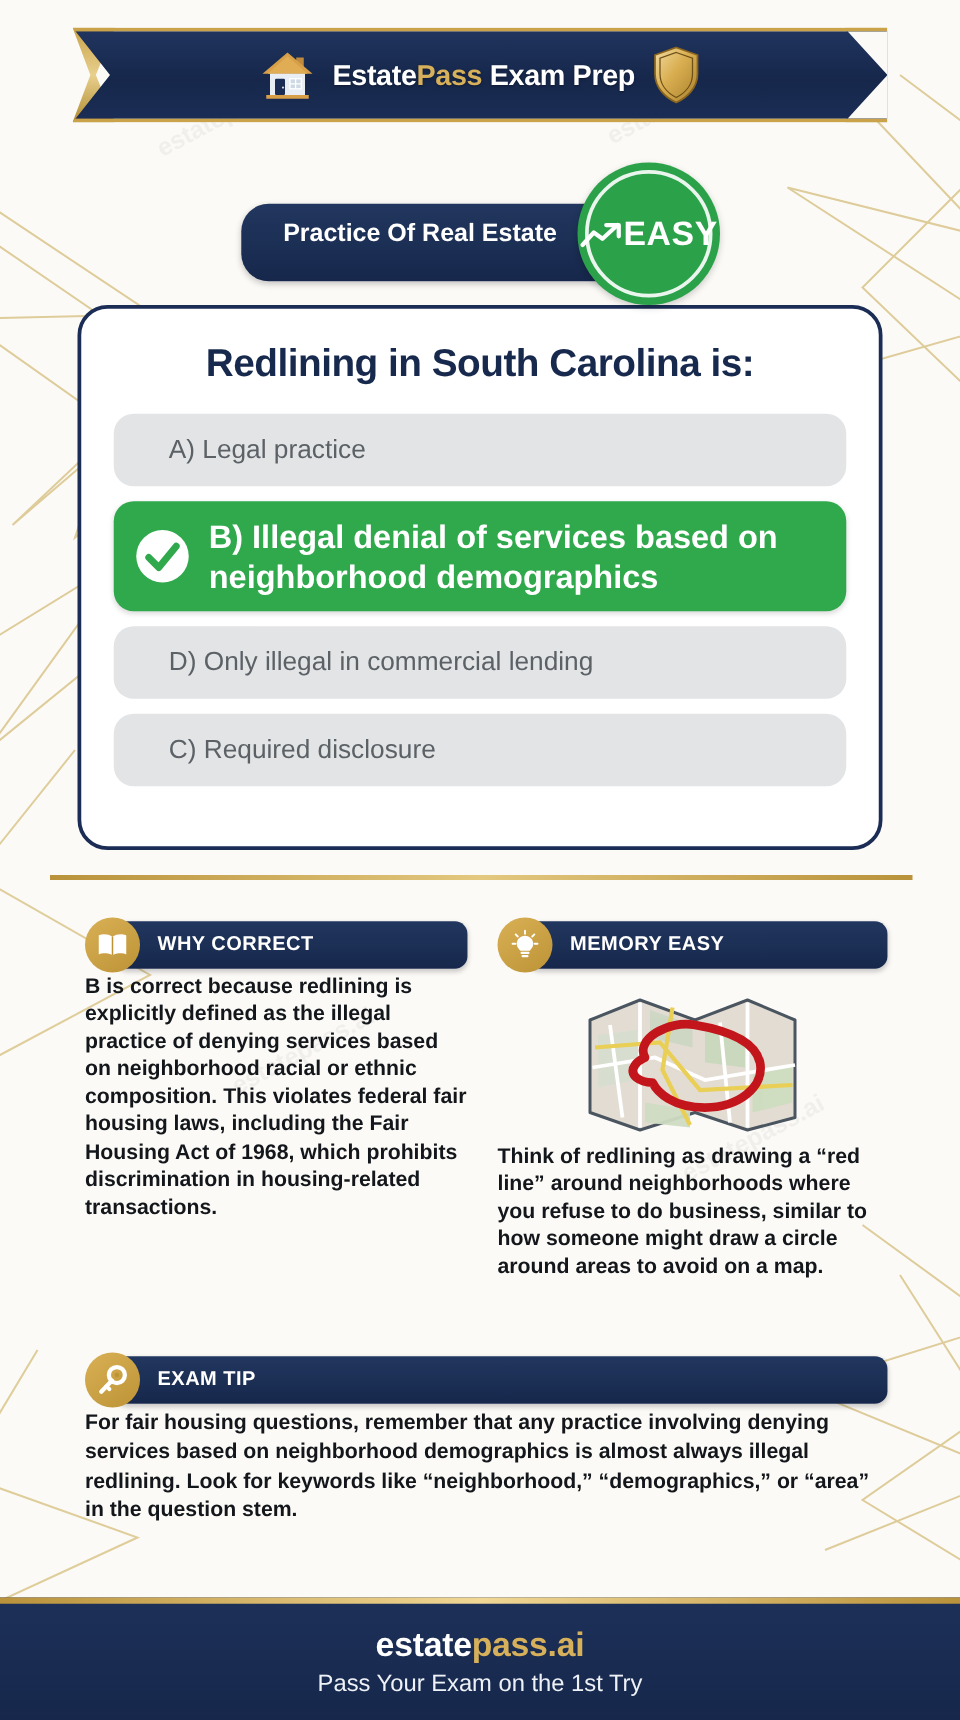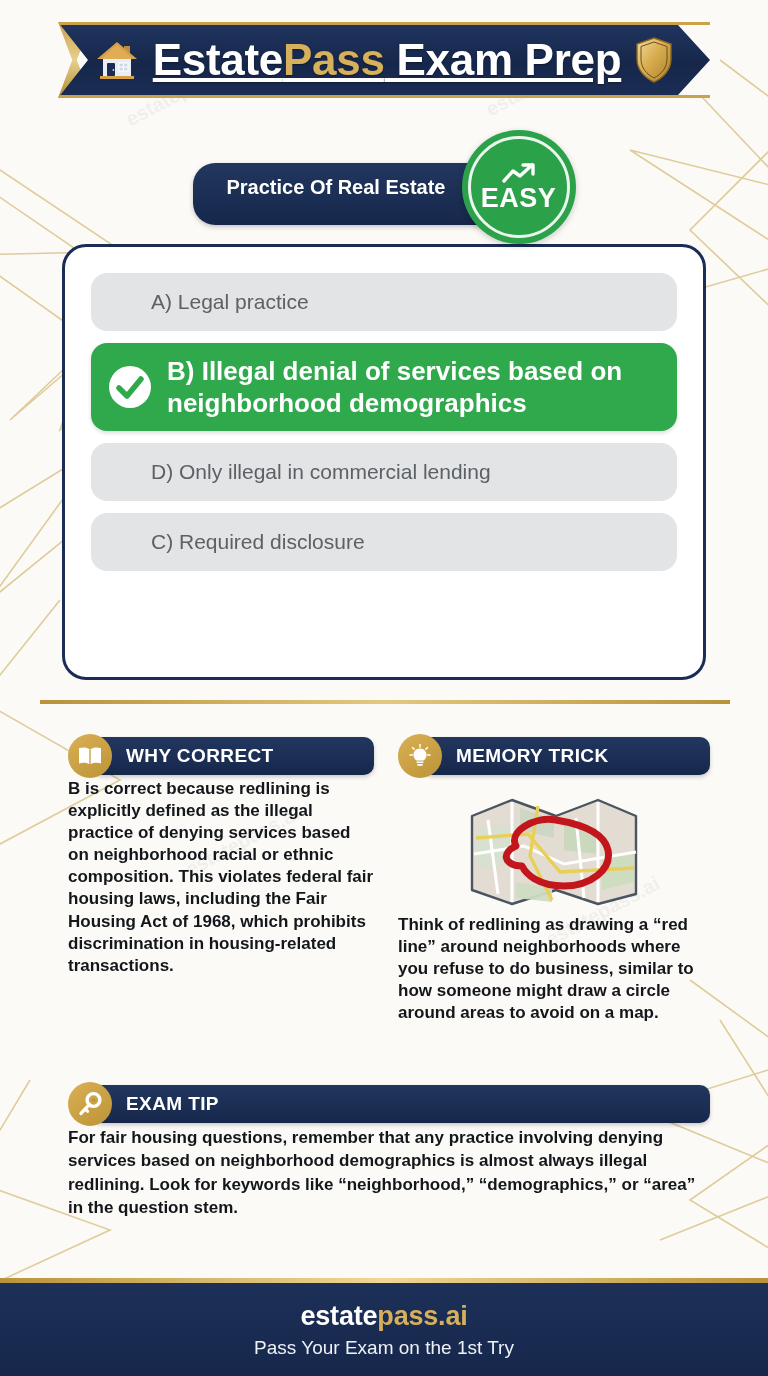--- a/index.html
+++ b/index.html
@@ -62,24 +62,23 @@
   }
   .ribbon-tail-l, .ribbon-tail-r {
     position: absolute; top: 22px;
     width: 34px; height: 76px;
     background: linear-gradient(180deg,#c9a24a,#e8cf8c,#b08c33);
   }
   .ribbon-tail-l { left: 58px; clip-path: polygon(0 0, 100% 0, 55% 50%, 100% 100%, 0 100%, 42% 50%); }
   .ribbon-tail-r { left: 676px; clip-path: polygon(0 0, 100% 0, 58% 50%, 100% 100%, 0 100%, 45% 50%); }
 
   .header-title {
-    font-size: 44px; font-weight: 700; color: #ffffff;
+    font-size: 23px; font-weight: 700; color: #ffffff;
     letter-spacing: -0.3px; white-space: nowrap;
     text-shadow: 0 1px 2px rgba(0,0,0,.4);
-    text-decoration: underline;
   }
   .header-title .gold { color: #d6b05a; }
 
   .house-icon { width: 44px; height: 40px; position: relative; flex: 0 0 auto; }
   .shield-icon { width: 38px; height: 46px; flex: 0 0 auto; }
 
   
   #category-row {
     position: absolute; top: 144px; left: 0; width: 768px;
     display: flex; align-items: center; justify-content: center;
@@ -90,21 +89,21 @@
     padding: 13px 60px 26px 34px;
     border-radius: 22px;
     margin-right: -44px;
     box-shadow: 0 2px 5px rgba(0,0,0,.22);
     white-space: nowrap;
   }
   #difficulty-badge {
     width: 114px; height: 114px; border-radius: 50%;
     background: #2ba24a;
     position: relative; z-index: 2;
-    display: flex; flex-direction: column;
+    display: flex; 
     align-items: center; justify-content: center;
     margin-top: -14px;
     box-shadow: 0 2px 6px rgba(0,0,0,.2);
   }
   #difficulty-badge::before {
     content: ""; position: absolute; inset: 6px;
     border: 3px solid rgba(255,255,255,.9); border-radius: 50%;
   }
   .trend-icon { width: 36px; height: 24px; margin-bottom: -2px; }
   .difficulty-label {
@@ -124,21 +123,21 @@
     text-align: center; color: #18294e;
     font-size: 31px; font-weight: 700; letter-spacing: -.4px;
     margin-bottom: 22px;
   }
   .option {
     display: flex; align-items: center;
     border-radius: 16px;
     margin-bottom: 12px;
     background: #e2e4e6;
     min-height: 58px;
-    padding: 10px 34px;
+    padding: 10px 18px;
   }
   .option .opt-text {
     color: #5c6166; font-size: 21px; font-weight: 400;
     margin-left: 26px;
   }
   .option.correct {
     background: #2fa94c;
     min-height: 88px;
     padding: 10px 16px;
     box-shadow: 0 2px 4px rgba(0,0,0,.14);
@@ -165,21 +164,21 @@
     position: relative; z-index: 2; flex: 0 0 auto;
   }
   .sec-bar {
     flex: 1; height: 38px; margin-left: -20px;
     background: linear-gradient(180deg,#22375f,#16274b);
     border-radius: 10px;
     display: flex; align-items: center;
     padding-left: 34px;
     box-shadow: 0 2px 4px rgba(0,0,0,.2);
   }
-  .sec-title { color: #fff; font-size: 19px; font-weight: 700; letter-spacing: .4px; }
+  .sec-title { color: #fff; font-size: 16px; font-weight: 700; letter-spacing: .4px; }
   .sec-body {
     margin-top: 0; color: #13161a;
     font-size: 17px; font-weight: 700; line-height: 1.30;
   }
 
   #why-correct { position: absolute; top: 734px; left: 68px; width: 306px; }
   #memory-trick { position: absolute; top: 734px; left: 398px; width: 312px; }
   #exam-tip     { position: absolute; top: 1082px; left: 68px; width: 642px; }
   #exam-tip .sec-body { font-size: 17px; line-height: 1.38; }
 
@@ -265,20 +264,21 @@
     <div id="difficulty-badge">
       <svg class="trend-icon" viewBox="0 0 36 24">
         <polyline points="3,20 12,10 19,15 31,4" fill="none" stroke="#fff" stroke-width="3.4" stroke-linecap="round" stroke-linejoin="round"></polyline>
         <polyline points="22,4 32,4 32,13" fill="none" stroke="#fff" stroke-width="3.4" stroke-linecap="round" stroke-linejoin="round"></polyline>
       </svg>
       <div class="difficulty-label">EASY</div>
     </div>
   </div>
 
   <div id="question-card">
+    <div id="question-title">Redlining in South Carolina is:</div>
 
     <div class="option">
       <span class="opt-text">A) Legal practice</span>
     </div>
 
     <div class="option correct">
       <svg class="check-icon" viewBox="0 0 46 46">
         <circle cx="23" cy="23" r="21" fill="#ffffff"></circle>
         <polyline points="12,24 20,32 34,15" fill="none" stroke="#2fa94c" stroke-width="5.5" stroke-linecap="round" stroke-linejoin="round"></polyline>
       </svg>
@@ -322,21 +322,21 @@
             <line x1="20.5" y1="4.5" x2="18.8" y2="6.2"></line>
             <line x1="3" y1="12" x2="5.4" y2="12"></line>
             <line x1="23" y1="12" x2="20.6" y2="12"></line>
           </g>
           <path d="M13 5.5 C9.2 5.5 6.4 8.4 6.4 12 C6.4 14.5 8 16.2 9.2 17.6 H16.8 C18 16.2 19.6 14.5 19.6 12 C19.6 8.4 16.8 5.5 13 5.5 Z" fill="#fff"></path>
           <rect x="9.4" y="18.4" width="7.2" height="1.7" rx=".8" fill="#fff"></rect>
           <rect x="10.2" y="21" width="5.6" height="1.7" rx=".8" fill="#fff"></rect>
         </svg>
       </div>
       <div class="sec-bar">
-        <span class="sec-title">MEMORY TRICK</span>
+        <span class="sec-title">MEMORY EASY</span>
       </div>
     </div>
 
     <svg id="map-illustration" viewBox="0 0 172 116">
       <path d="M4 22 L44 6 L88 22 L130 6 L168 22 V100 L130 110 L88 96 L44 110 L4 96 Z" fill="#e3dcd2" stroke="#4a5560" stroke-width="2.4" stroke-linejoin="round"></path>
       <g opacity="0.95">
         <path d="M10 34 L42 30 L42 70 L10 76 Z" fill="#d7dfcf"></path>
         <path d="M96 26 L128 34 L128 60 L96 56 Z" fill="#c9d9bd"></path>
         <path d="M134 66 L166 58 L166 88 L134 96 Z" fill="#cddcc0"></path>
         <path d="M48 88 L84 94 L84 108 L48 104 Z" fill="#cfdcc3"></path>

